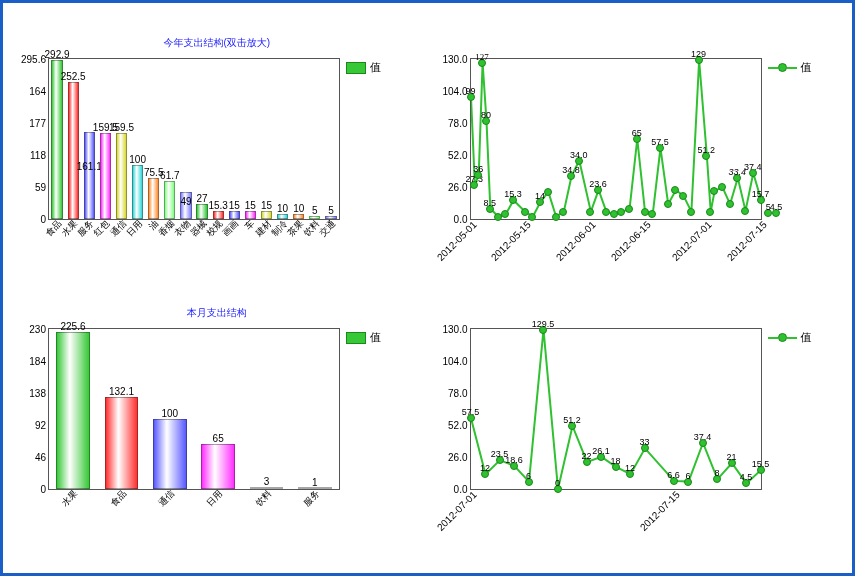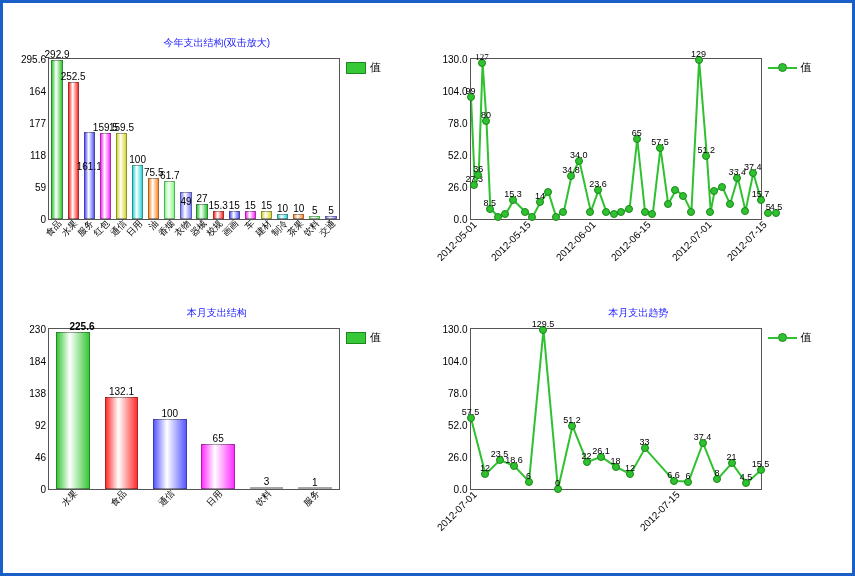--- a/index.html
+++ b/index.html
@@ -201,21 +201,21 @@
       <div class="cell" id="cell3">
           <div class="ctitle">本月支出结构</div>
           <div class="plot" style="left: 42px; top: 28px; width: 290px; height: 160px;">
             <div class="ytick" style="top: 160px;">0</div>
             <div class="ytick" style="top: 128px;">46</div>
             <div class="ytick" style="top: 96px;">92</div>
             <div class="ytick" style="top: 64px;">138</div>
             <div class="ytick" style="top: 32px;">184</div>
             <div class="ytick" style="top: 0px;">230</div>
             <div class="bar" style="left: 7.25px; width: 33.8333px; height: 156.939px; background: linear-gradient(to right, rgb(55, 200, 55) 0%, rgb(255, 255, 255) 40%, rgb(55, 200, 55) 100%);"></div>
-            <div class="blabel" style="left: 33px; top: 3.06087px; font-weight: bold;">225.6</div>
+            <div class="blabel" style="left: 24px; top: 3.06087px;">225.6</div>
             <div class="xtick" style="left: 24.1667px;">水果</div>
             <div class="bar" style="left: 55.5833px; width: 33.8333px; height: 91.8957px; background: linear-gradient(to right, rgb(255, 48, 48) 0%, rgb(255, 255, 255) 40%, rgb(255, 48, 48) 100%);"></div>
             <div class="blabel" style="left: 72.5px; top: 68.1043px;">132.1</div>
             <div class="xtick" style="left: 72.5px;">食品</div>
             <div class="bar" style="left: 103.917px; width: 33.8333px; height: 69.5652px; background: linear-gradient(to right, rgb(90, 90, 255) 0%, rgb(255, 255, 255) 40%, rgb(90, 90, 255) 100%);"></div>
             <div class="blabel" style="left: 120.833px; top: 90.4348px;">100</div>
             <div class="xtick" style="left: 120.833px;">通信</div>
             <div class="bar" style="left: 152.25px; width: 33.8333px; height: 45.2174px; background: linear-gradient(to right, rgb(255, 48, 255) 0%, rgb(255, 255, 255) 40%, rgb(255, 48, 255) 100%);"></div>
             <div class="blabel" style="left: 169.167px; top: 114.783px;">65</div>
             <div class="xtick" style="left: 169.167px;">日用</div>
@@ -225,21 +225,20 @@
             <div class="bar" style="left: 248.917px; width: 33.8333px; height: 1px; background: linear-gradient(to right, rgb(48, 216, 216) 0%, rgb(255, 255, 255) 40%, rgb(48, 216, 216) 100%);"></div>
             <div class="blabel" style="left: 265.833px; top: 159.304px;">1</div>
             <div class="xtick" style="left: 265.833px;">服务</div>
           </div>
           <div class="legend" style="left: 340px; top: 30px;">
             <div class="sw" style="background: rgb(55, 200, 55); border: 1px solid rgb(26, 136, 26);"></div>
             <span>值</span>
           </div>
         </div>
       <div class="cell" id="cell4">
-          <div class="ctitle">本月支出趋势</div>
           <div class="plot" style="left: 42px; top: 28px; width: 290px; height: 160px;">
             <div class="ytick" style="top: 160px;">0.0</div>
             <div class="ytick" style="top: 128px;">26.0</div>
             <div class="ytick" style="top: 96px;">52.0</div>
             <div class="ytick" style="top: 64px;">78.0</div>
             <div class="ytick" style="top: 32px;">104.0</div>
             <div class="ytick" style="top: 0px;">130.0</div>
             <div class="xtickS" style="left: 0px;">2012-07-01</div>
             <div class="xtickS" style="left: 203px;">2012-07-15</div>
             <svg width="290" height="160" class="lines">

